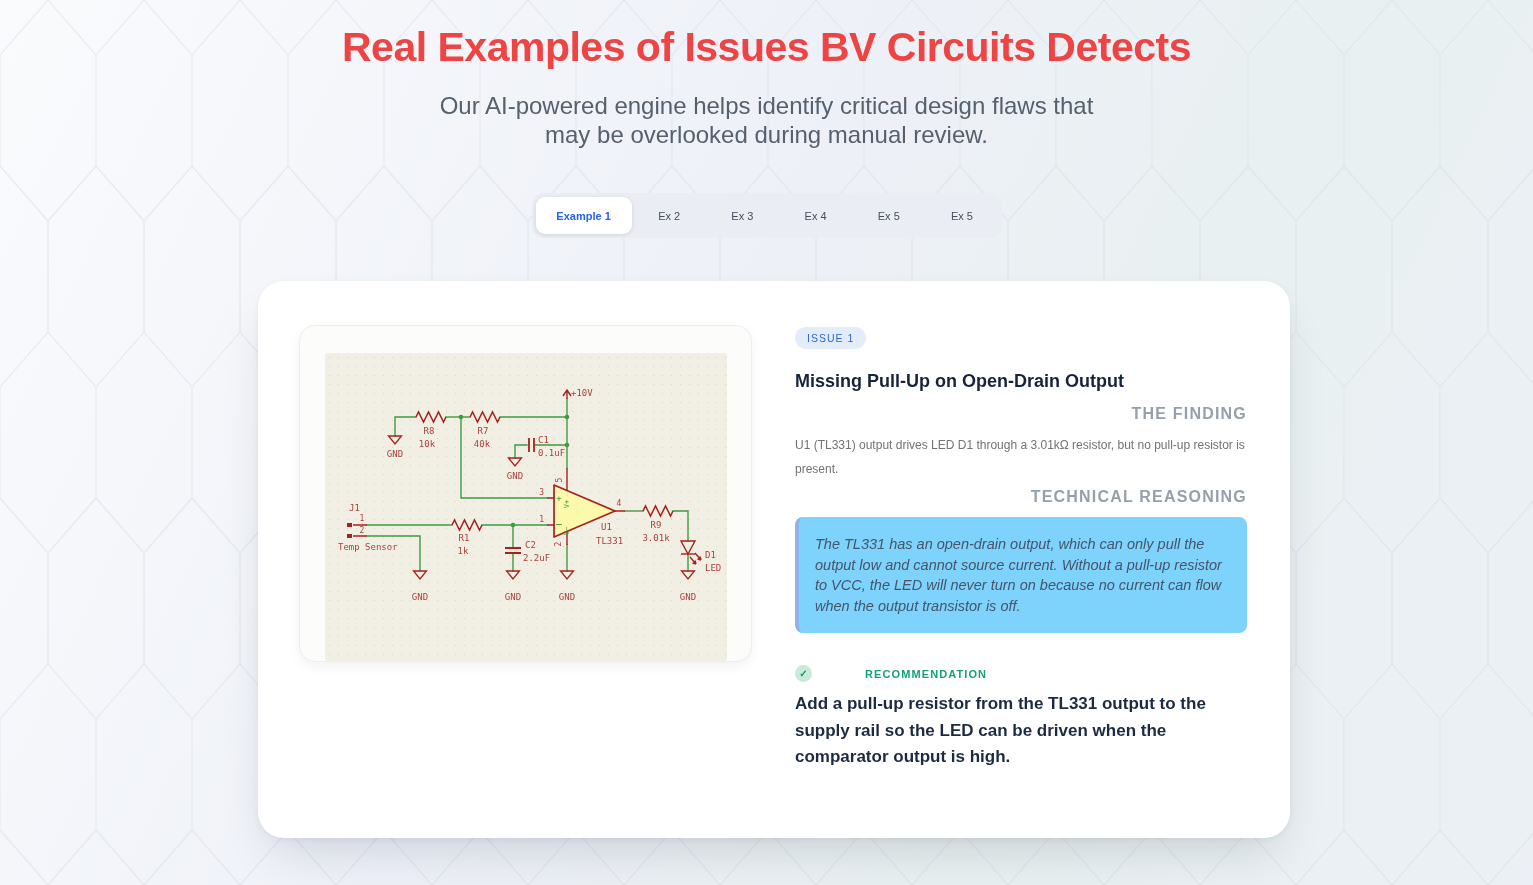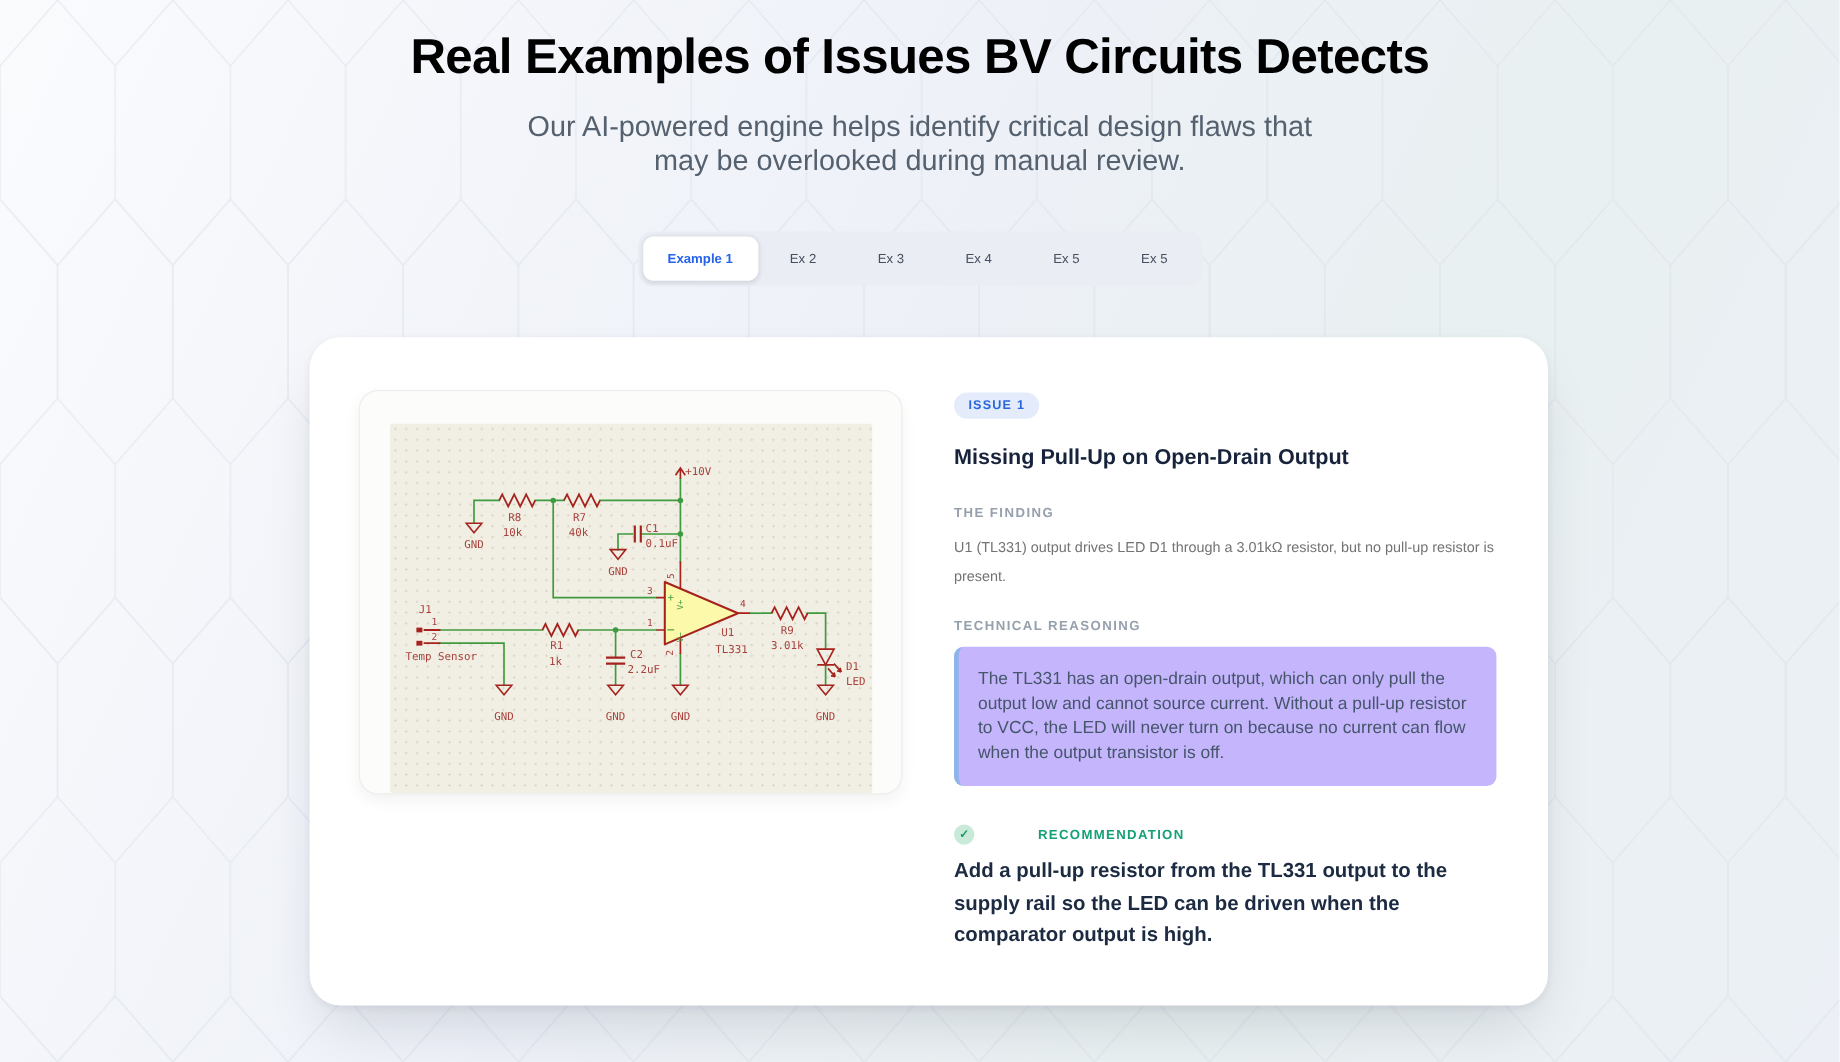--- a/index.html
+++ b/index.html
@@ -18,21 +18,21 @@
     font-family:"Liberation Sans",sans-serif;
     background:linear-gradient(115deg,#fafbfd 0%,#eef1f8 42%,#e9f0f1 70%,#ecf0f6 100%);
     position:relative;
     color:var(--navy);
   }
   .bg-hex{position:absolute;inset:0;z-index:0;pointer-events:none;opacity:.55;}
   .content{position:absolute;inset:0;z-index:1;}
 
   h1.title{
     margin-top:24px;text-align:center;
-    font-size:41px;font-weight:800;letter-spacing:-.5px;color:#000000;
+    font-size:41px;font-weight:800;letter-spacing:-.5px;color:#ef4444;
   }
   p.subtitle{
     margin:20px auto 0;max-width:700px;text-align:center;
     font-size:24px;line-height:29px;color:#55616f;
   }
 
   .tabbar{
     position:absolute;top:193px;left:50%;transform:translateX(-50%);
     width:470px;height:45px;background:#eaedf3;border-radius:12px;
     padding:4px;display:flex;align-items:stretch;gap:2px;
@@ -64,36 +64,36 @@
     background-image:radial-gradient(circle,#d9d5c5 .8px,transparent .9px);
     background-size:9px 9px;
   }
   .schematic-canvas svg{display:block;width:402px;height:308px;
     font-family:"DejaVu Sans Mono",monospace;}
 
   .details{position:absolute;left:537px;top:0;width:452px;}
   .badge{
     display:inline-block;margin-top:46px;
     background:#e4ecfb;color:#2a66db;border-radius:999px;
-    font-size:10.5px;font-weight:700;letter-spacing:1px;
+    font-size:10.5px;font-weight:400;letter-spacing:1px;
     padding:5px 12px;
   }
   h2.issue-title{
     margin-top:15px;font-size:18px;line-height:34px;font-weight:700;color:#17233b;
   }
   .section-label{
-    margin-top:24px;font-size:11px;font-weight:700;letter-spacing:1.2px;color:#96a0ad;
+    margin-top:7px;font-size:16px;font-weight:700;letter-spacing:1.2px;color:#96a0ad;text-align:right;
   }
   p.finding{
     margin-top:11px;font-size:12px;line-height:23.5px;color:#737373;
   }
   blockquote.reasoning{
-    margin-top:11px;background:#c4b5fd;border-left:4px solid #8fb3ea;
+    margin-top:11px;background:#7dd3fc;border-left:4px solid #8fb3ea;
     border-radius:8px;padding:17px 20px 17px 16px;
-    font-size:14.5px;line-height:20.5px;color:#45556a;
+    font-style:italic;font-size:14.5px;line-height:20.5px;color:#45556a;
   }
   .rec-row{margin-top:32px;display:flex;align-items:center;gap:9px;}
   .check-circle{
     width:17px;height:17px;border-radius:50%;background:#c9ead9;
     display:flex;align-items:center;justify-content:center;
     color:#149a66;font-size:10px;font-weight:700;line-height:1;
   }
   .rec-label{font-size:11px;font-weight:700;letter-spacing:1.1px;color:var(--green);padding-left:44px;}
   p.rec-text{
     margin-top:9px;font-size:17px;line-height:26.5px;font-weight:700;color:#1c2b42;

